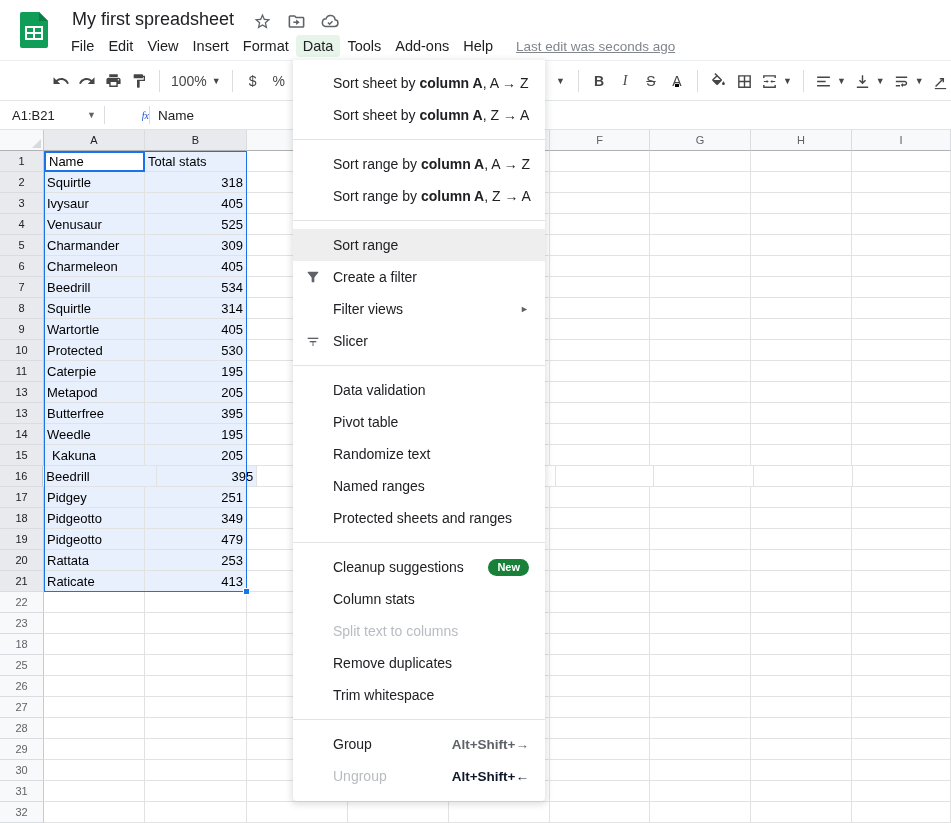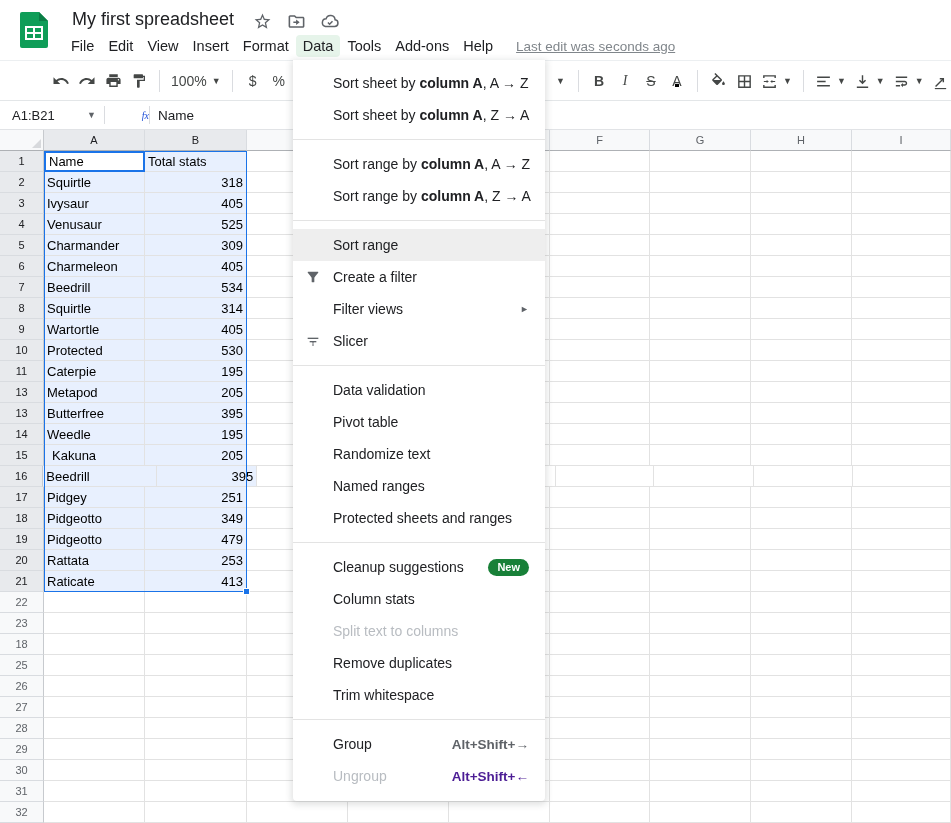--- a/index.html
+++ b/index.html
@@ -74,21 +74,21 @@
   .ddmenu { position:absolute; left:293px; top:60px; width:252px; background:#fff; z-index:50;
     border-radius:0 0 4px 4px; box-shadow:0 2px 6px 2px rgba(60,64,67,.15); padding:7px 0 9px 0; }
   .dd-item { height:32px; display:flex; align-items:center; padding:0 16px 0 0; cursor:pointer; }
   .dd-item.hl { background:#eeeeee; }
   .dd-item.disabled { cursor:default; }
   .dd-icon { width:40px; display:flex; align-items:center; justify-content:center; color:#5f6368; flex:none; }
   .dd-label { font-size:14px; color:#202124; flex:1; white-space:nowrap; }
   .dd-label b { font-weight:bold; }
   .dd-item.disabled .dd-label { color:#b8bcc1; }
   .dd-shortcut { font-size:13.5px; color:#5f6368; font-weight:bold; }
-  .dd-item.disabled .dd-shortcut { color:#4c1d95; }
+  .dd-item.disabled .dd-shortcut { color:#0f172a; }
   .dd-sub { color:#5f6368; font-size:9px; }
   .dd-badge { background:#188038; color:#fff; font-size:11px; font-weight:bold;
     padding:3px 9px; border-radius:9px; line-height:1; }
   .dd-divider { height:1px; background:#e3e3e3; margin:8px 0; }
 </style>
 </head>
 <body>
 
 <div id="app">
 

